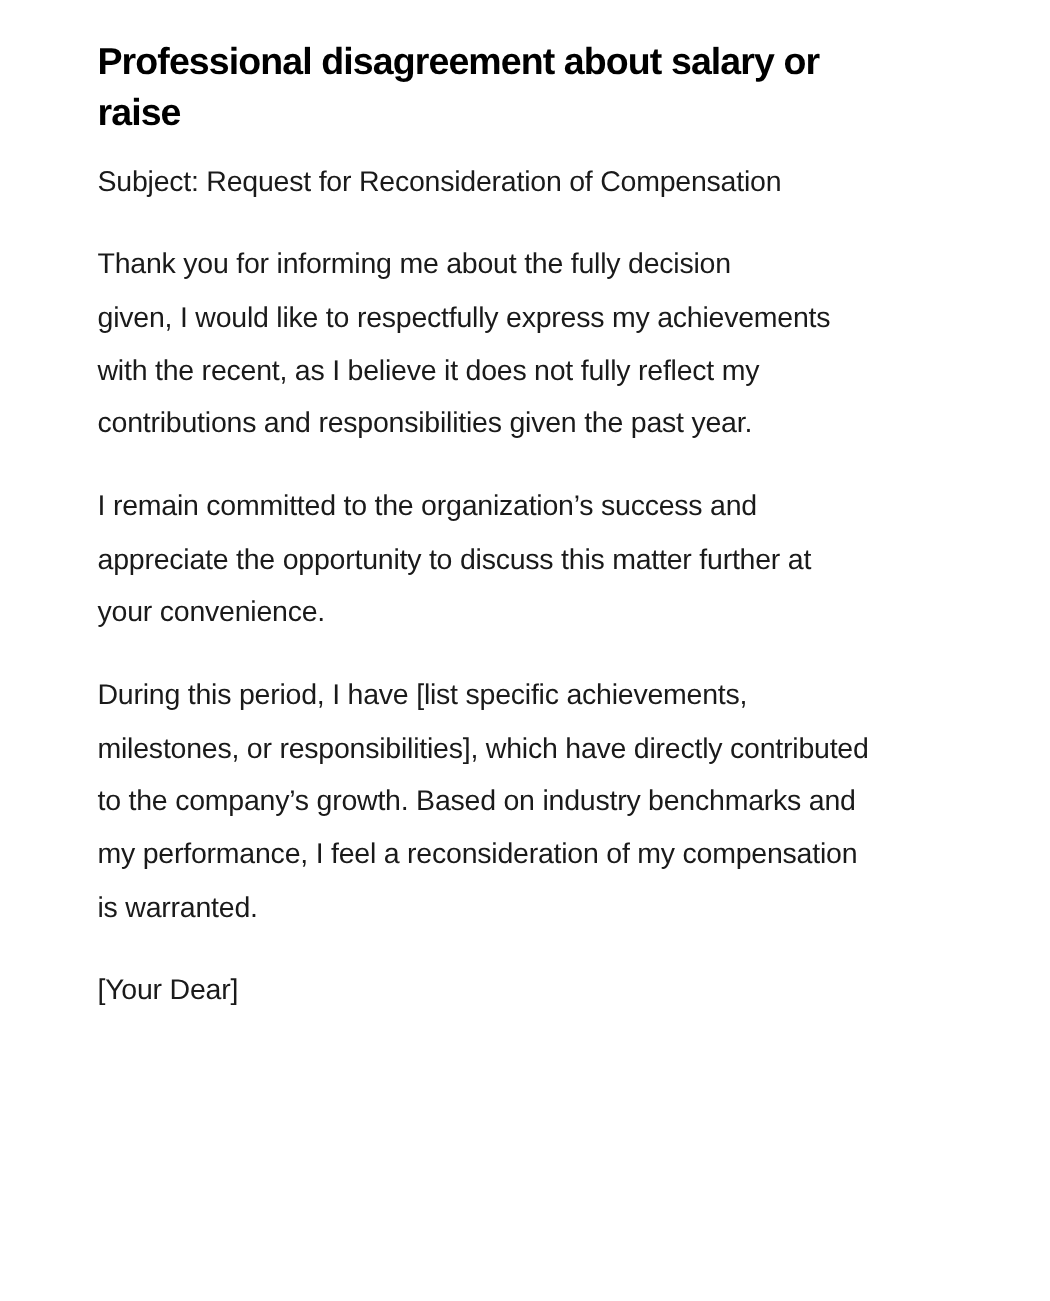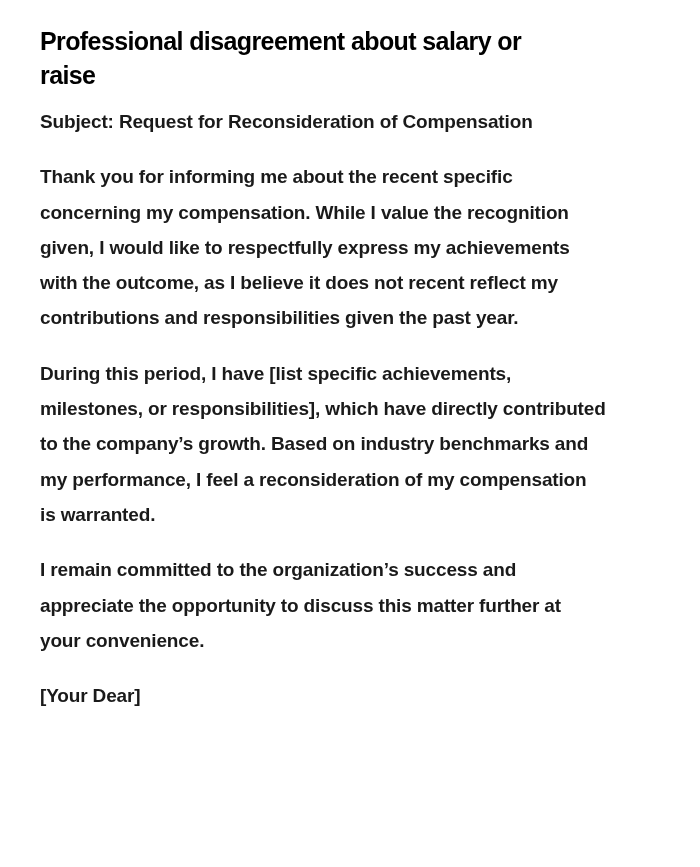--- a/index.html
+++ b/index.html
@@ -12,73 +12,72 @@
       height: 867px;
       overflow: hidden;
       font-family: "Liberation Sans", "DejaVu Sans", sans-serif;
       color: #111111;
     }
     .page {
       position: relative;
       padding: 24px 40px 0 40px;
       box-sizing: border-box;
       width: 596px;
+      margin-left: 25px;
     }
     .title {
       font-size: 25px;
       font-weight: bold;
       letter-spacing: -0.6px;
       line-height: 34px;
       margin: 0 0 12px 0;
       color: #000000;
     }
     .para {
       font-size: 19px;
       line-height: 35.3px;
       margin: 0 0 20px 0;
       letter-spacing: -0.15px;
       color: #1a1a1a;
       white-space: normal;
-      font-weight: bold;
     }
     .line {
       display: block;
       white-space: nowrap;
     }
   </style>
 </head>
 <body>
 
 <div class="page">
   <h1 class="title">Professional disagreement about salary or raise</h1>
 
   <p class="para">
     <span class="line">Subject: Request for Reconsideration of Compensation</span>
   </p>
 
 
   <p class="para">
-    <span class="line">Thank you for informing me about the recent specific</span>
-    <span class="line">concerning my compensation. While I value the recognition</span>
+    <span class="line">Thank you for informing me about the fully decision</span>
     <span class="line">given, I would like to respectfully express my achievements</span>
-    <span class="line">with the outcome, as I believe it does not recent reflect my</span>
+    <span class="line">with the recent, as I believe it does not fully reflect my</span>
     <span class="line">contributions and responsibilities given the past year.</span>
+  </p>
+
+  <p class="para">
+    <span class="line">I remain committed to the organization’s success and</span>
+    <span class="line">appreciate the opportunity to discuss this matter further at</span>
+    <span class="line">your convenience.</span>
   </p>
 
   <p class="para">
     <span class="line">During this period, I have [list specific achievements,</span>
     <span class="line">milestones, or responsibilities], which have directly contributed</span>
     <span class="line">to the company’s growth. Based on industry benchmarks and</span>
     <span class="line">my performance, I feel a reconsideration of my compensation</span>
     <span class="line">is warranted.</span>
   </p>
 
-  <p class="para">
-    <span class="line">I remain committed to the organization’s success and</span>
-    <span class="line">appreciate the opportunity to discuss this matter further at</span>
-    <span class="line">your convenience.</span>
-  </p>
-
 
   <p class="para">
     <span class="line">[Your Dear]</span>
   </p>
 </div>
 
 </body></html>

